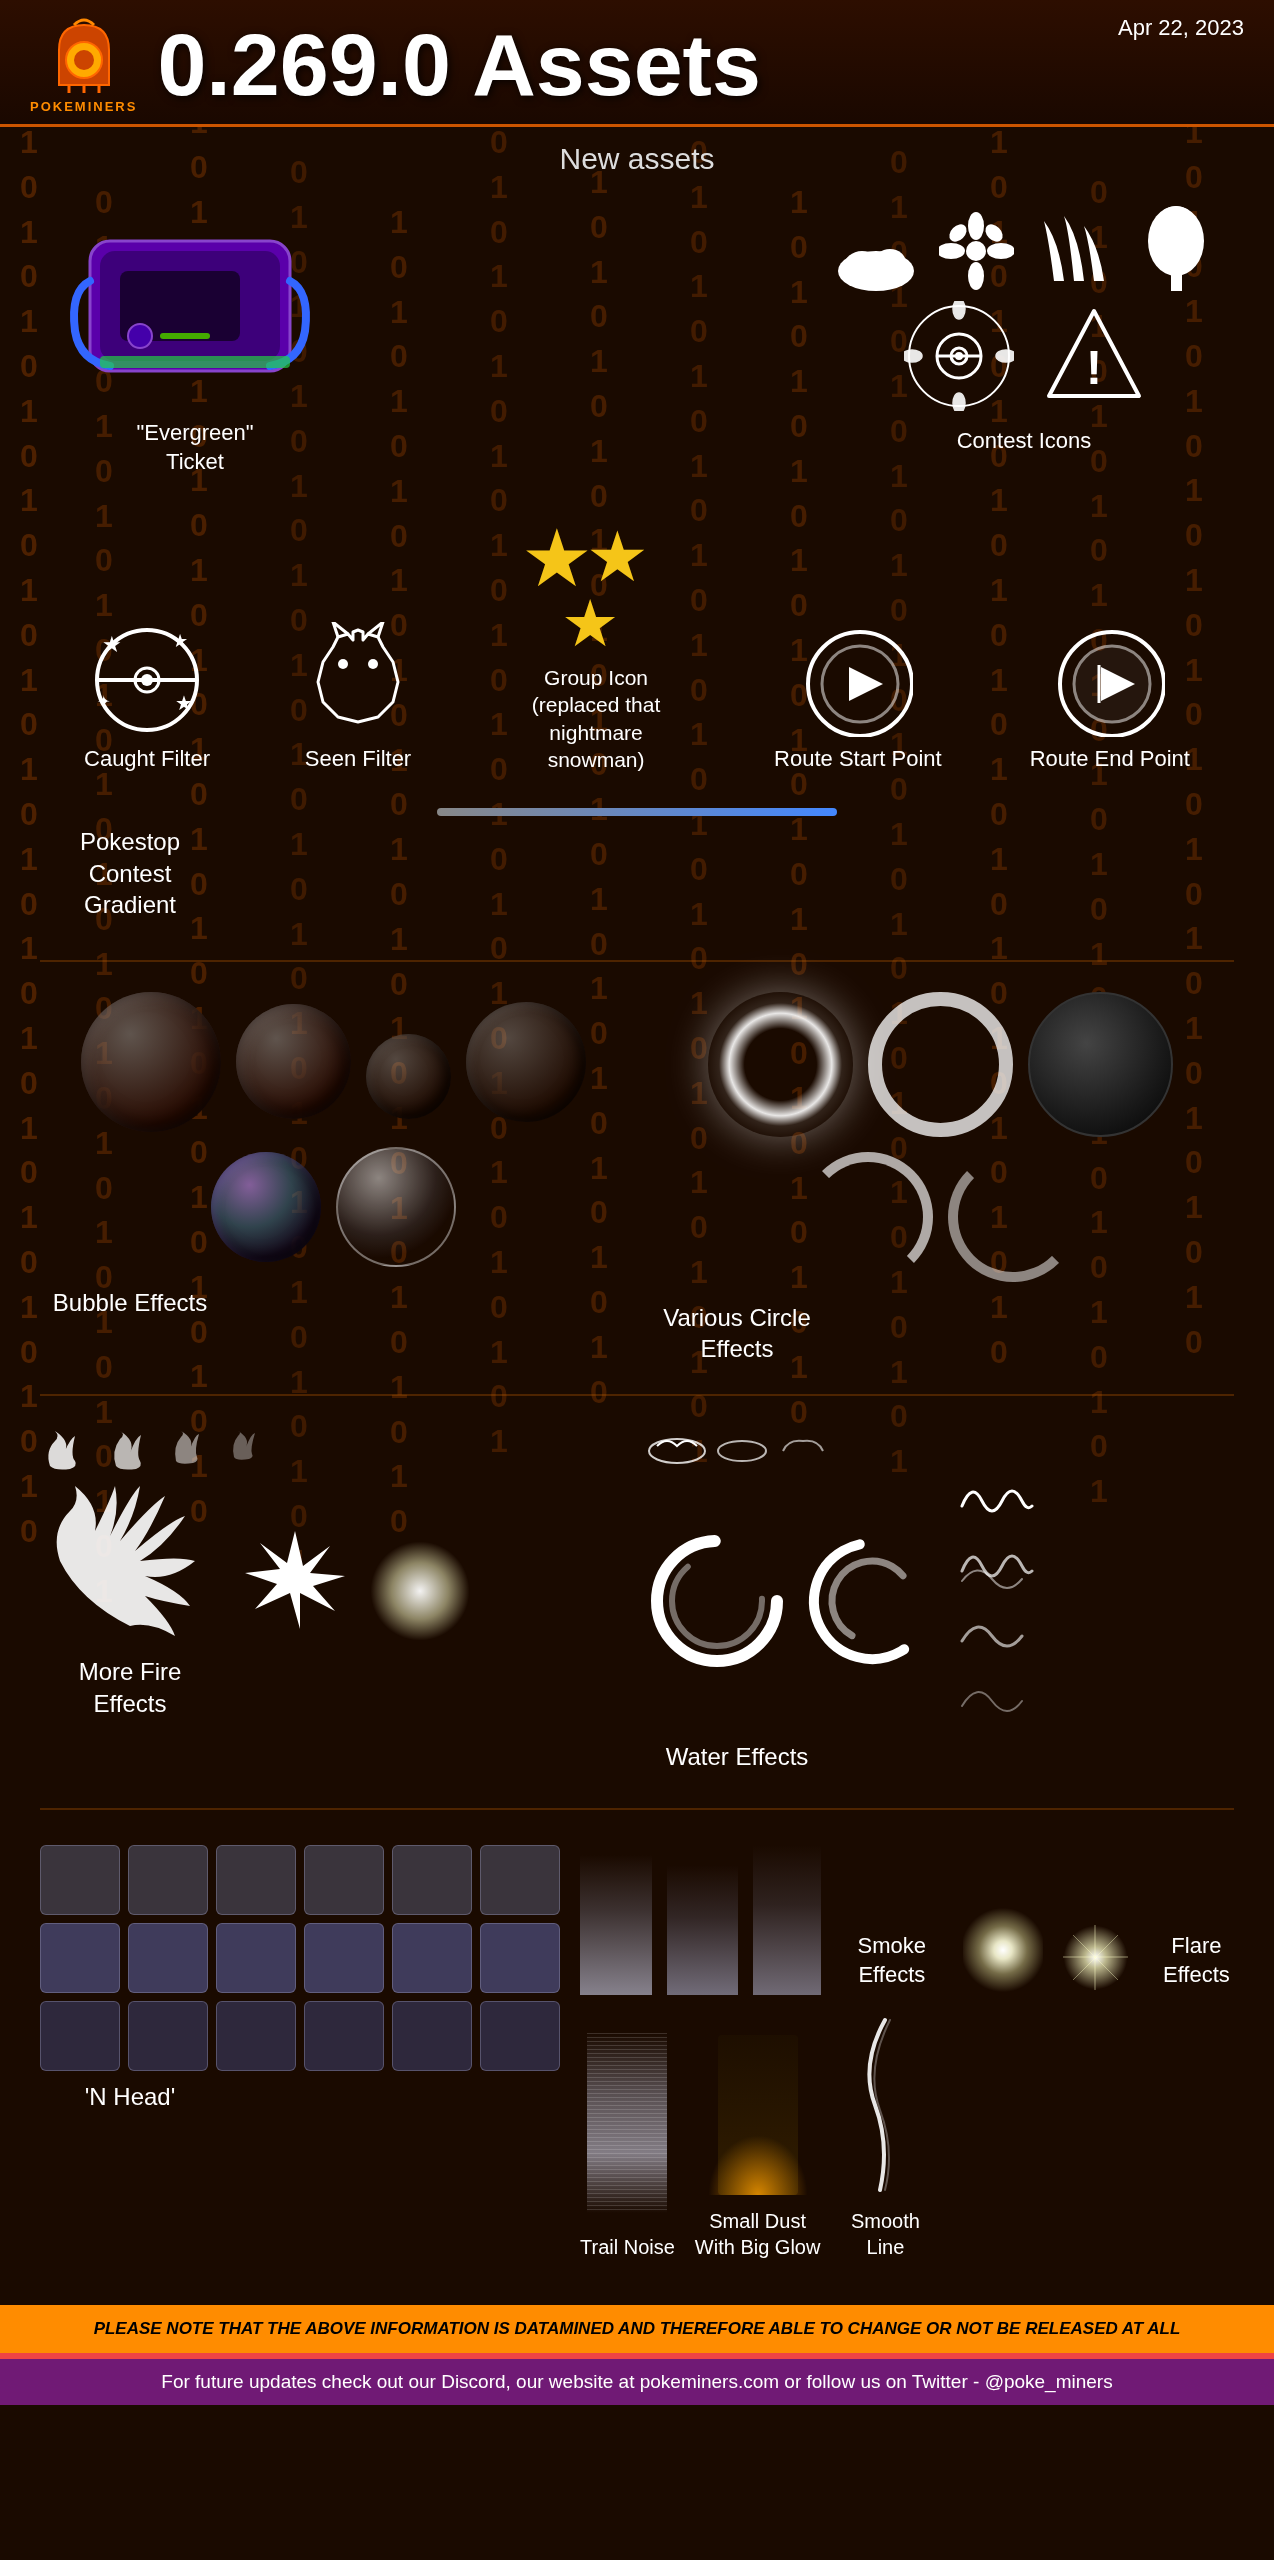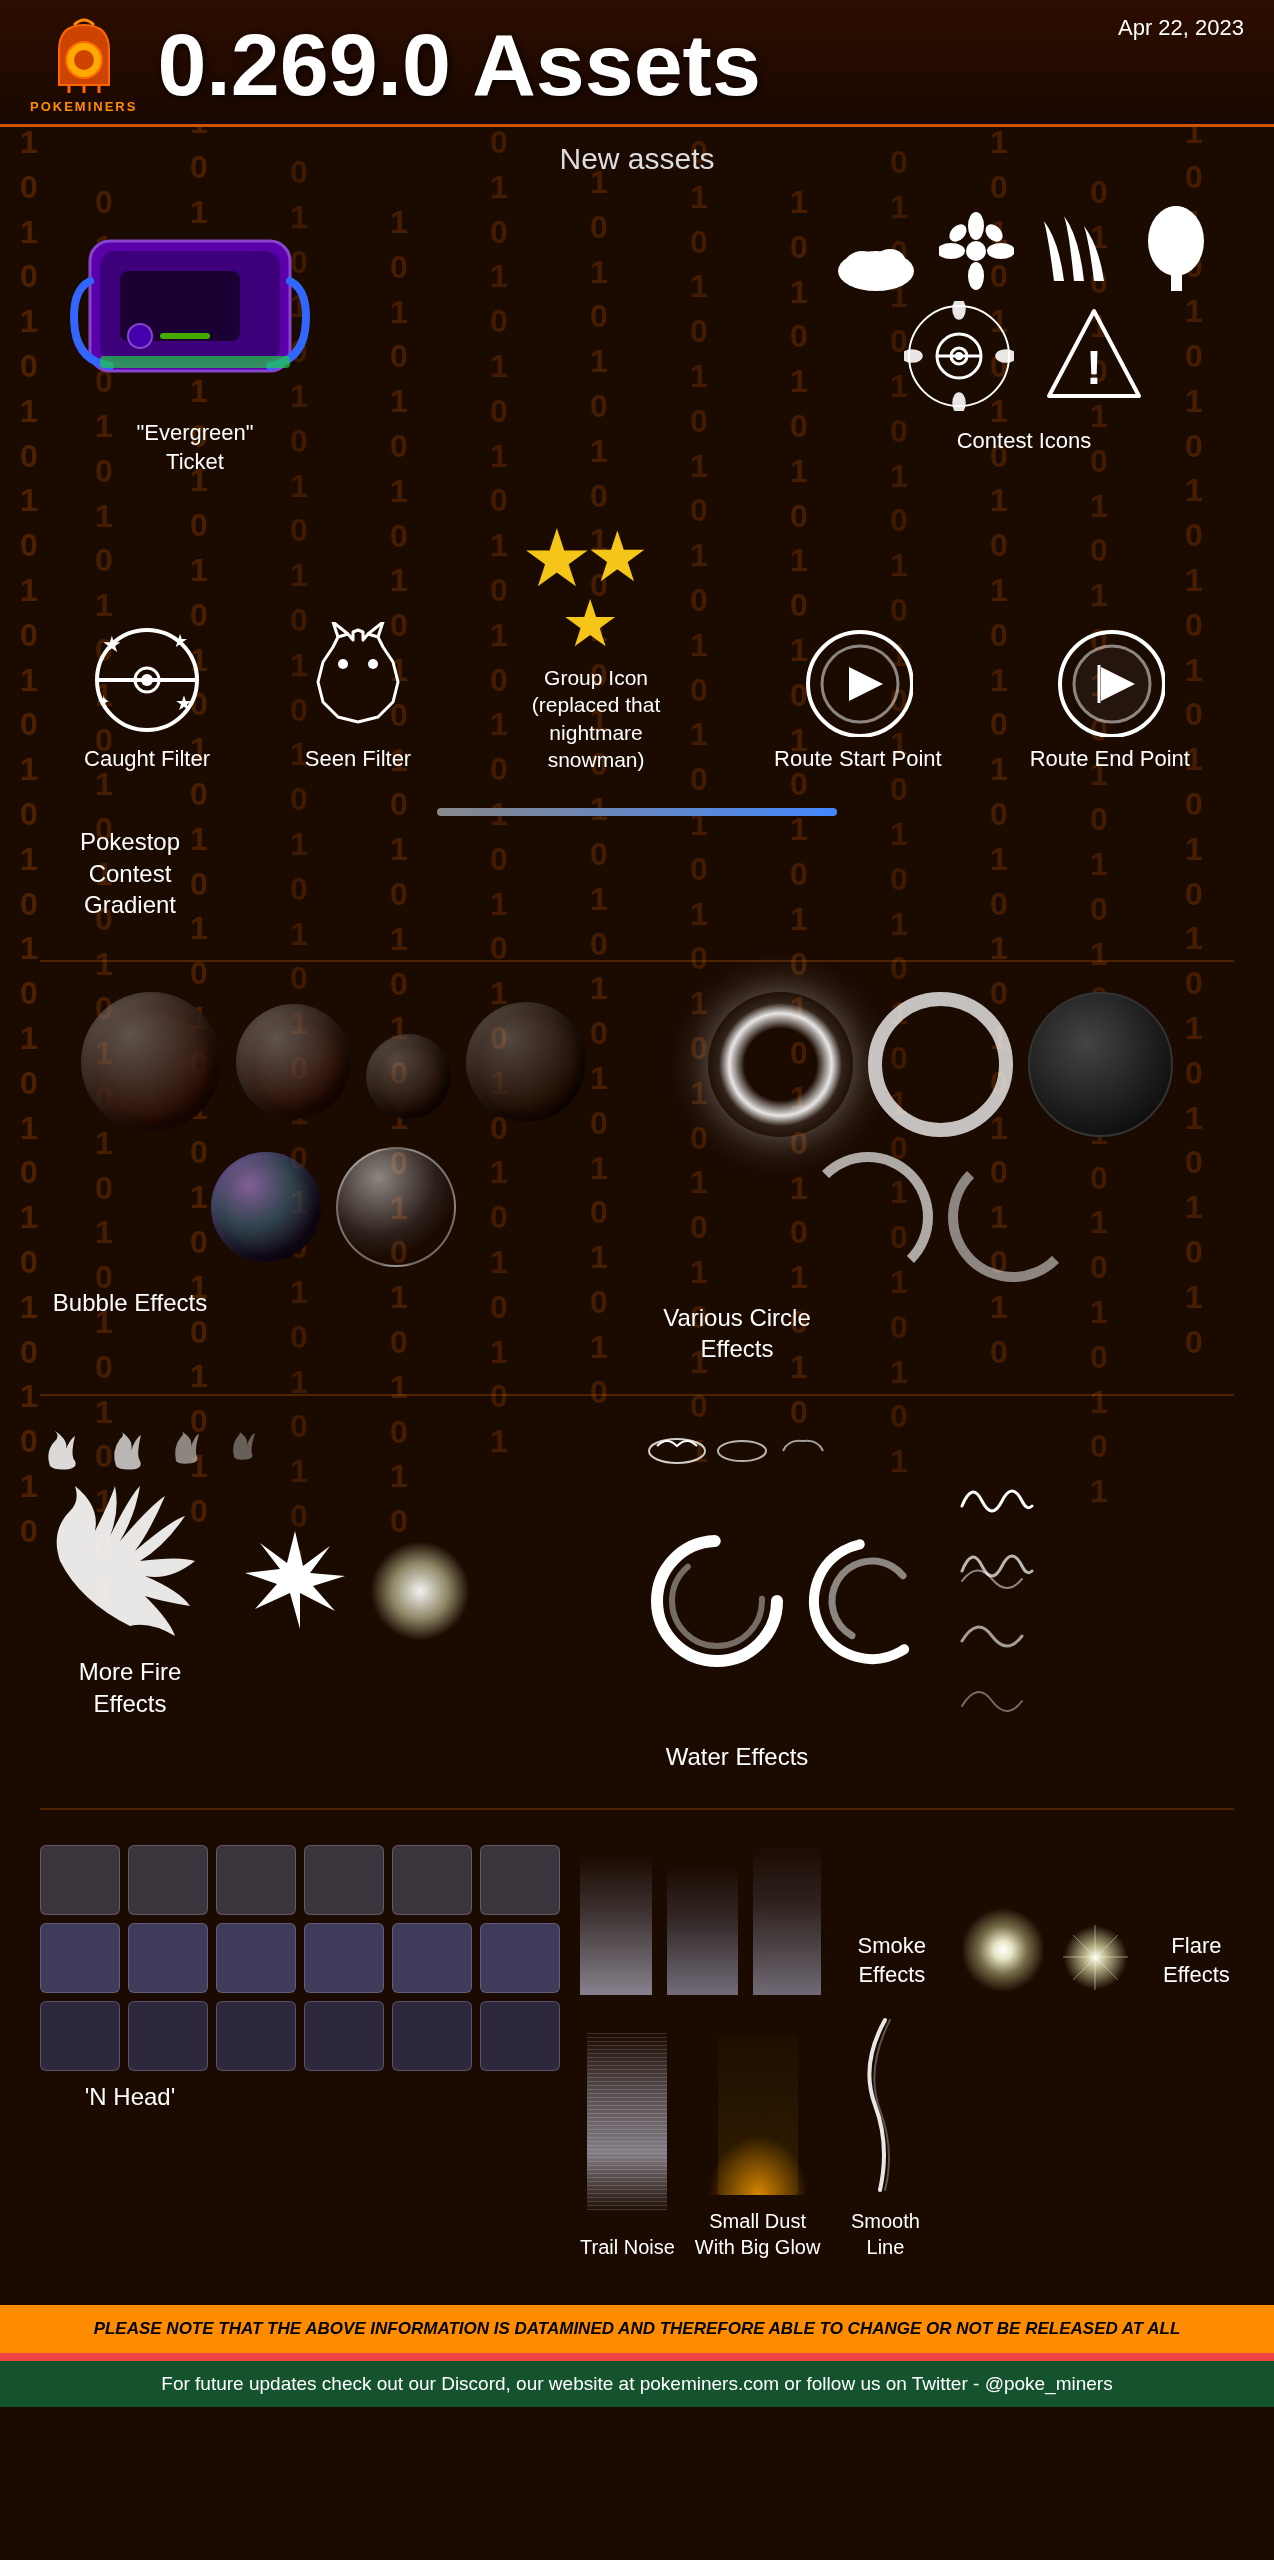--- a/index.html
+++ b/index.html
@@ -173,22 +173,22 @@
     .notice-bar {
       background: #ff8c00;
       color: black;
       text-align: center;
       padding: 10px;
       font-size: 18px;
       font-weight: bold;
     }
 
     .footer-bar {
-      background: #14532d;
-      border-top: 8px solid #ef4444;
+      background: #701a75;
+      border-top: 6px solid #ef4444;
       padding: 12px;
       text-align: center;
       font-size: 18px;
       color: white;
     }
 
     
     svg { display: block; }
 
     .route-icon {

